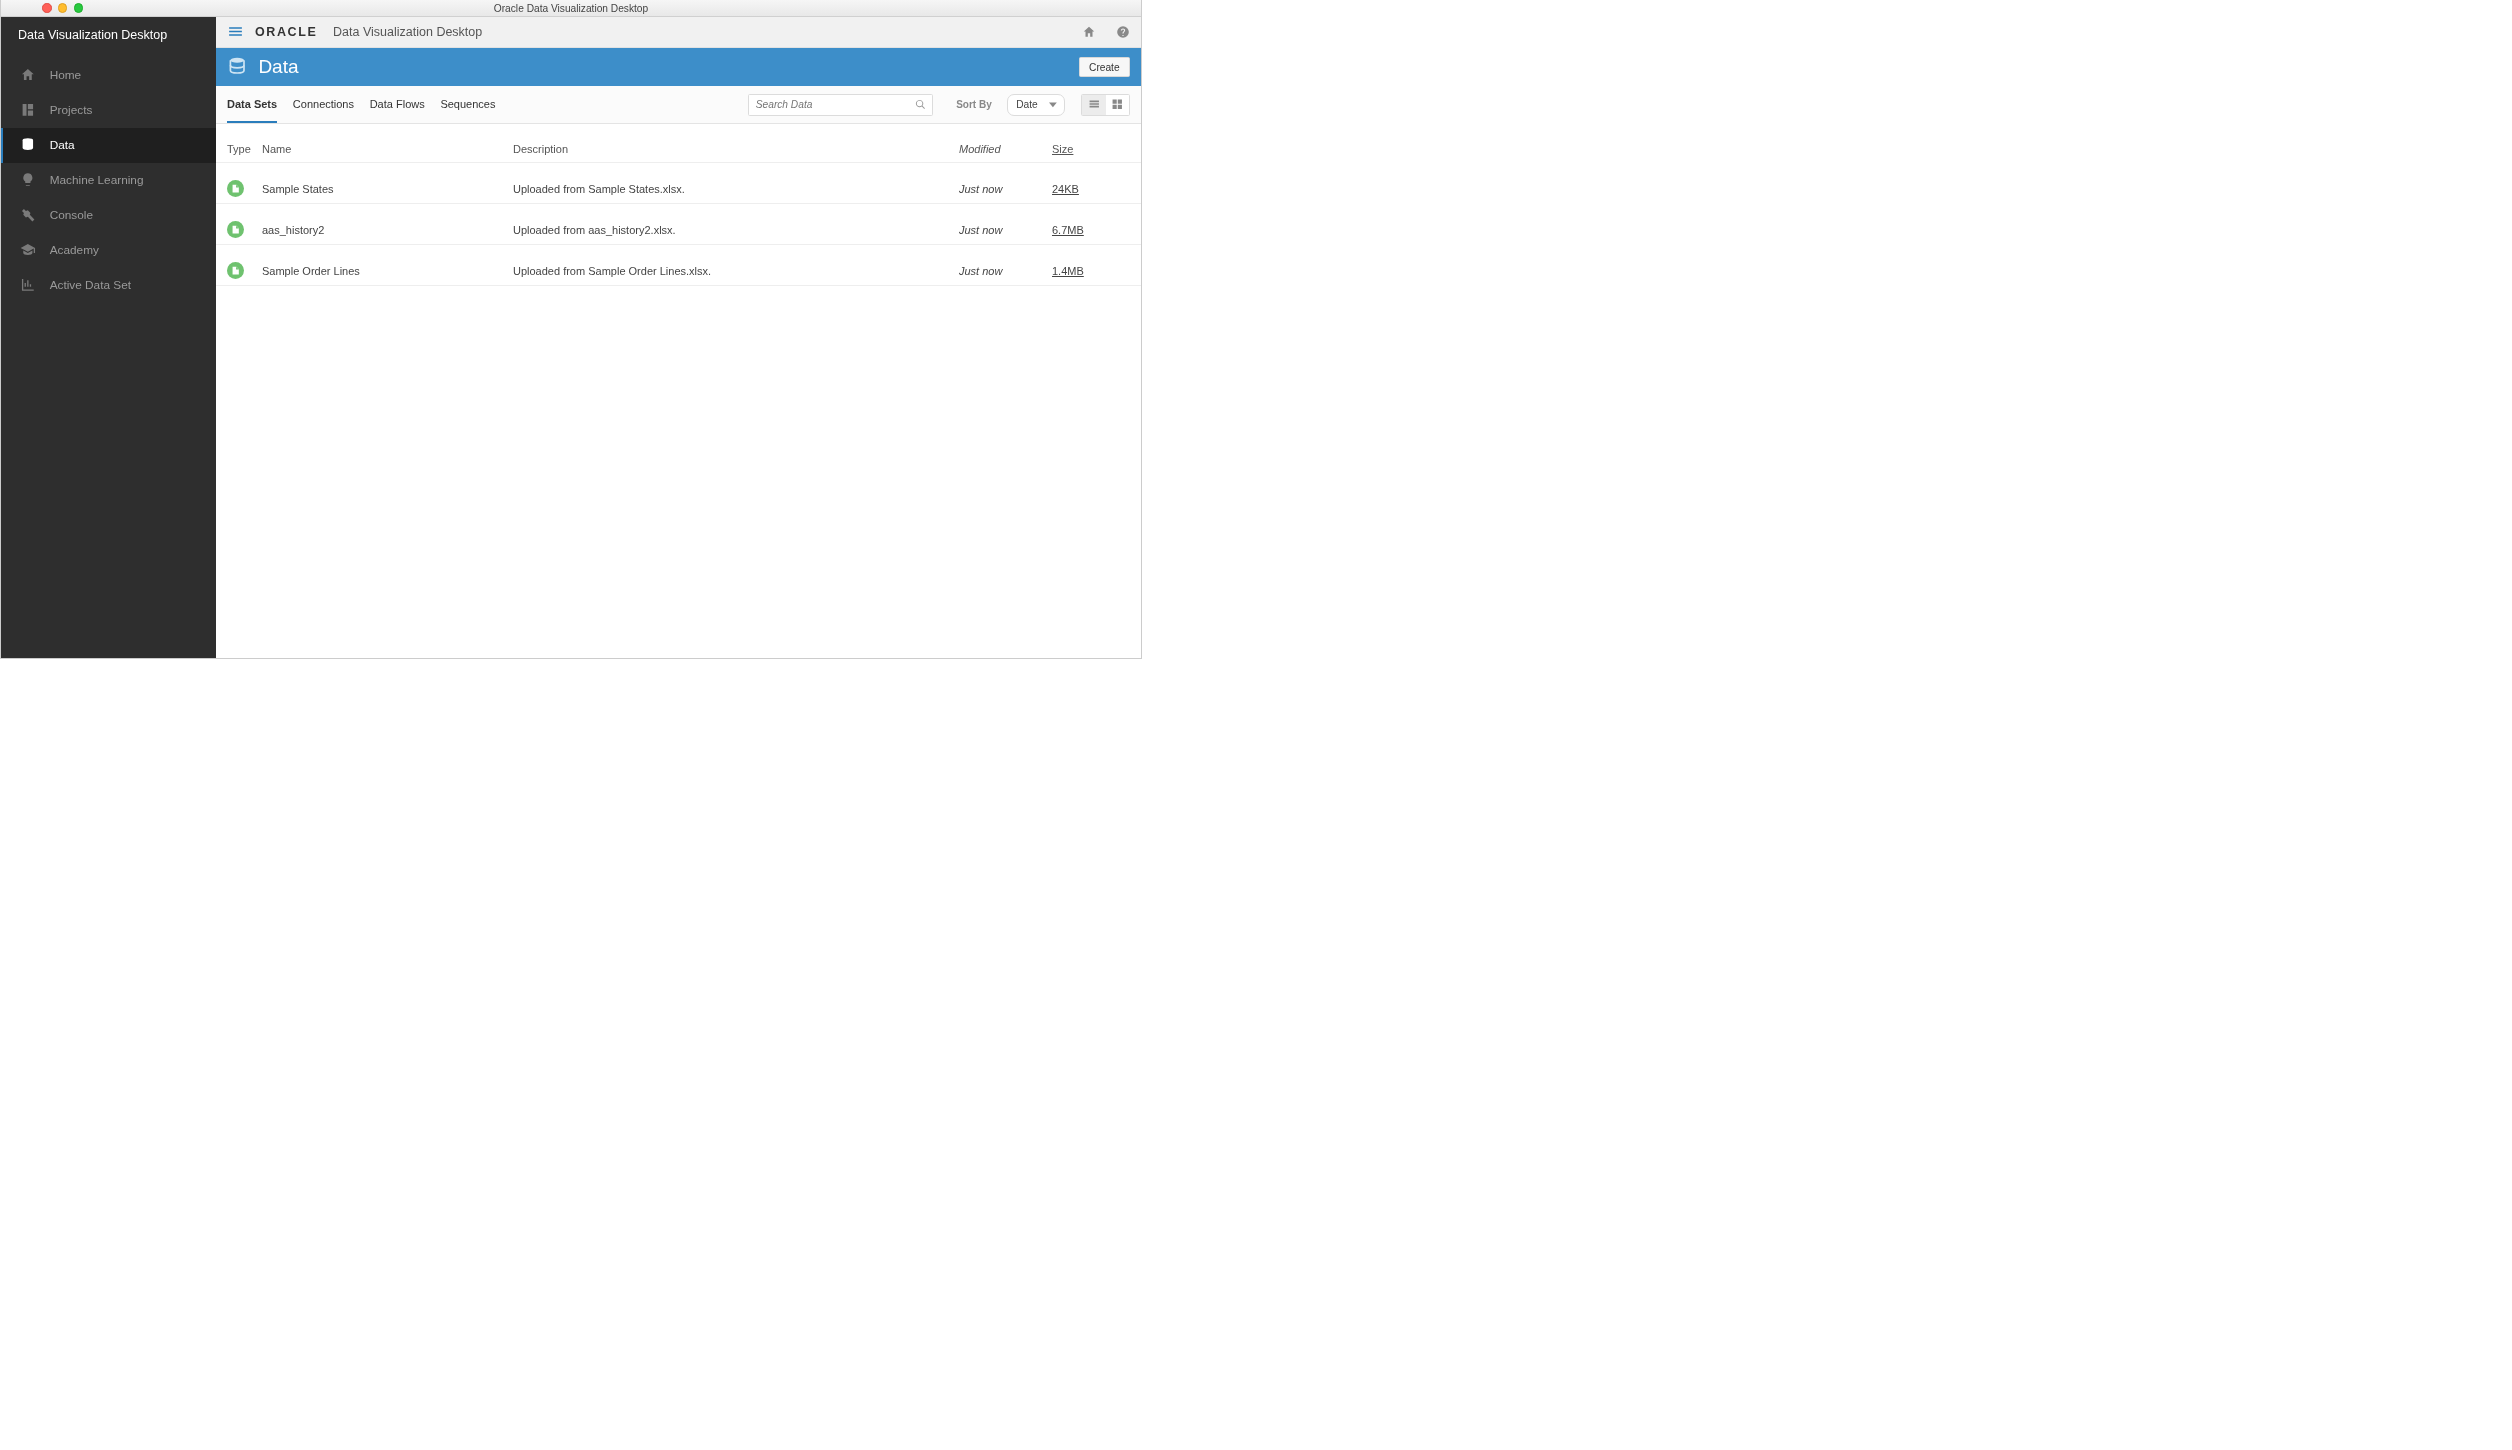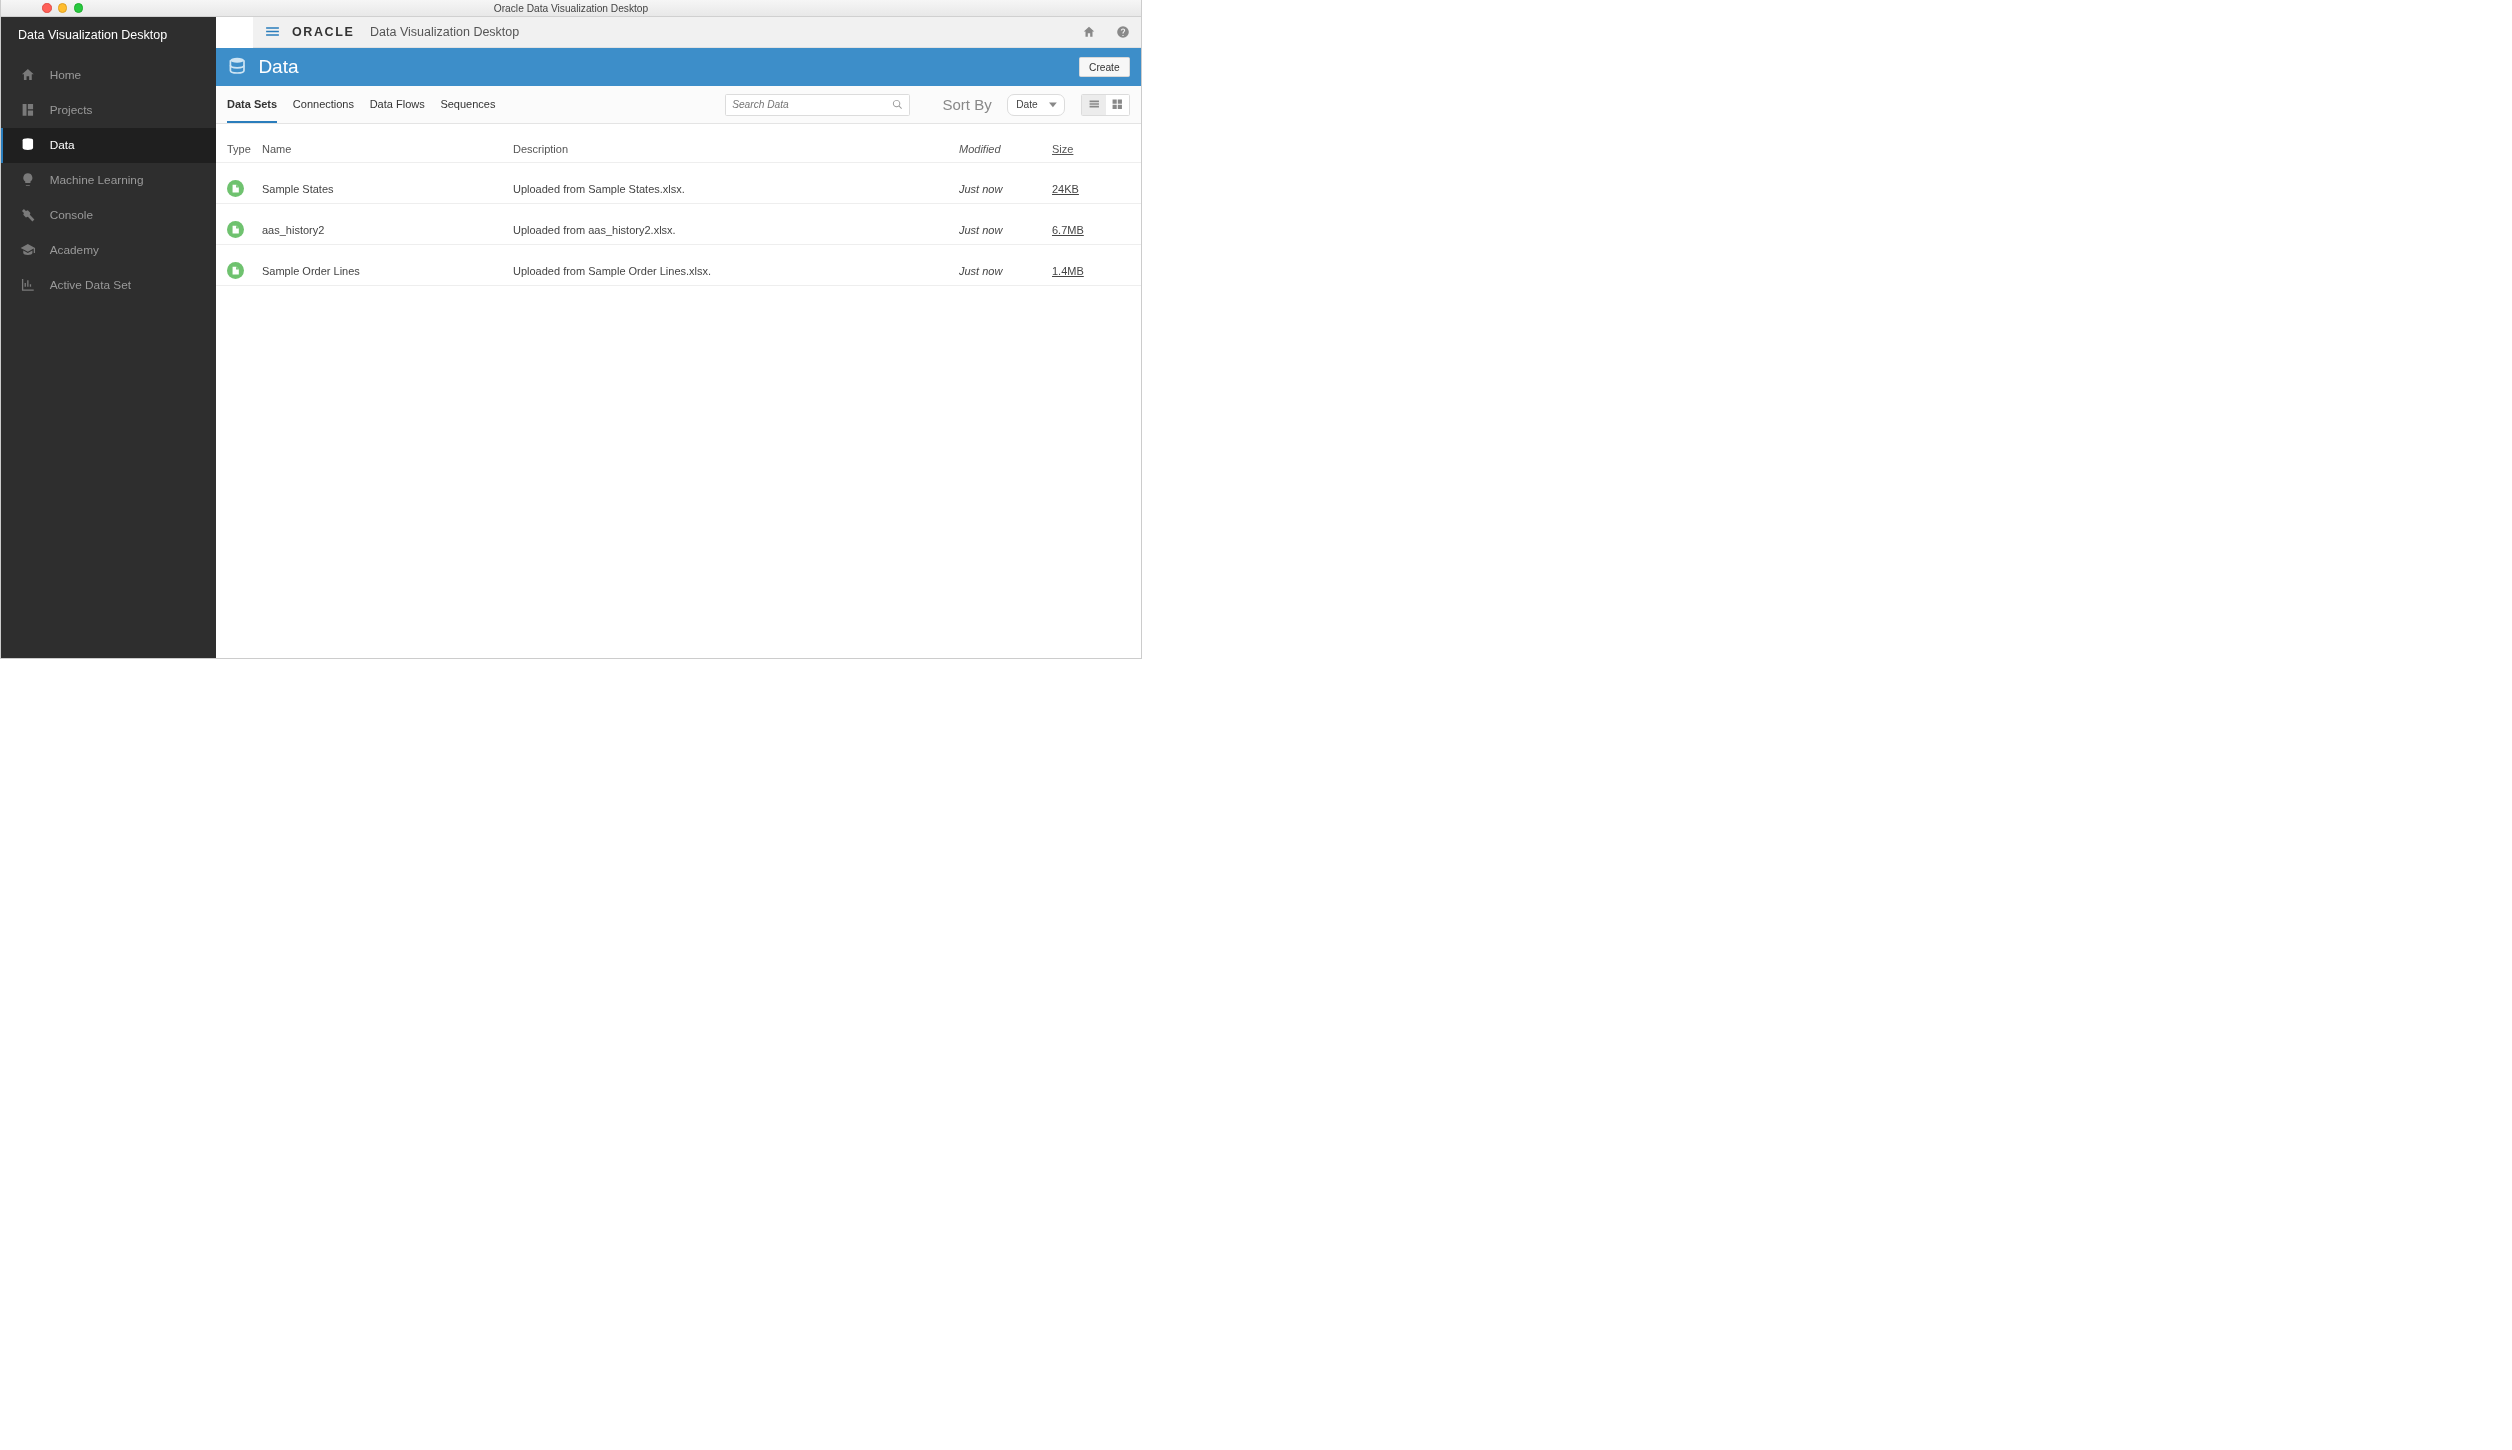--- a/index.html
+++ b/index.html
@@ -63,21 +63,21 @@
     background:#1f1f1f; color:#fff; border-left-color:#2a7dbc;
   }
   .sidebar-item.active .side-icon svg { fill:#fff; }
   .side-icon { width:15.7px; display:flex; justify-content:center;}
   .side-icon svg { width:15.7px; height:15.7px; fill:#7a7a7a; }
 
   
   .main { flex:1; display:flex; flex-direction:column; min-width:0;}
   .topbar {
     height:31px; background:#f1f1f1; border-bottom:0.8px solid #e2e2e2;
-    display:flex; align-items:center; padding:0 11px; gap:11px;margin-left:37px;
+    display:flex; align-items:center; padding:0 11px; gap:11px;
   }
   .hamburger svg { width:17px; height:17px; fill:#2a7dbc; }
   .brand {
     font-family: "Helvetica Neue", Arial;
     font-weight:600; letter-spacing:1.6px;
     color:#333; font-size:12.5px;
   }
   .brand-sub { font-weight:300; letter-spacing:0; color:#555; font-size:12.5px; margin-left:4.7px;}
   .topbar-spacer { flex:1; }
   .topbar-icon { width:14px; height:14px; fill:#898989; cursor:pointer; margin-left:9.4px;}
@@ -110,21 +110,21 @@
   .search-box {
     display:flex; align-items:center;
     border:0.8px solid #dcdcdc; border-radius:1.6px;
     background:#fff; height:22px; width:185px; padding:0 6.3px;
   }
   .search-box input {
     flex:1; border:none; outline:none; font-size:10.2px; font-style:italic; color:#777;
     background:transparent;
   }
   .search-box svg { width:11px; height:11px; fill:#999; }
-  .sortby-label { color:#888; font-size:15px; margin-left:17px;}
+  .sortby-label { color:#888; font-size:10px; margin-left:7px;font-weight:bold;}
   .sort-select {
     display:flex; align-items:center; gap:11px;
     border:0.8px solid #dcdcdc; border-radius:7px;
     background:#fff; height:22px; padding:0 7.8px;
     font-size:10.2px; color:#444; cursor:pointer;
   }
   .sort-select svg { width:7.8px; height:7.8px; fill:#888;}
   .view-toggle {
     display:flex; border:0.8px solid #dcdcdc; border-radius:1.6px;
     background:#fff; height:22px; overflow:hidden;

